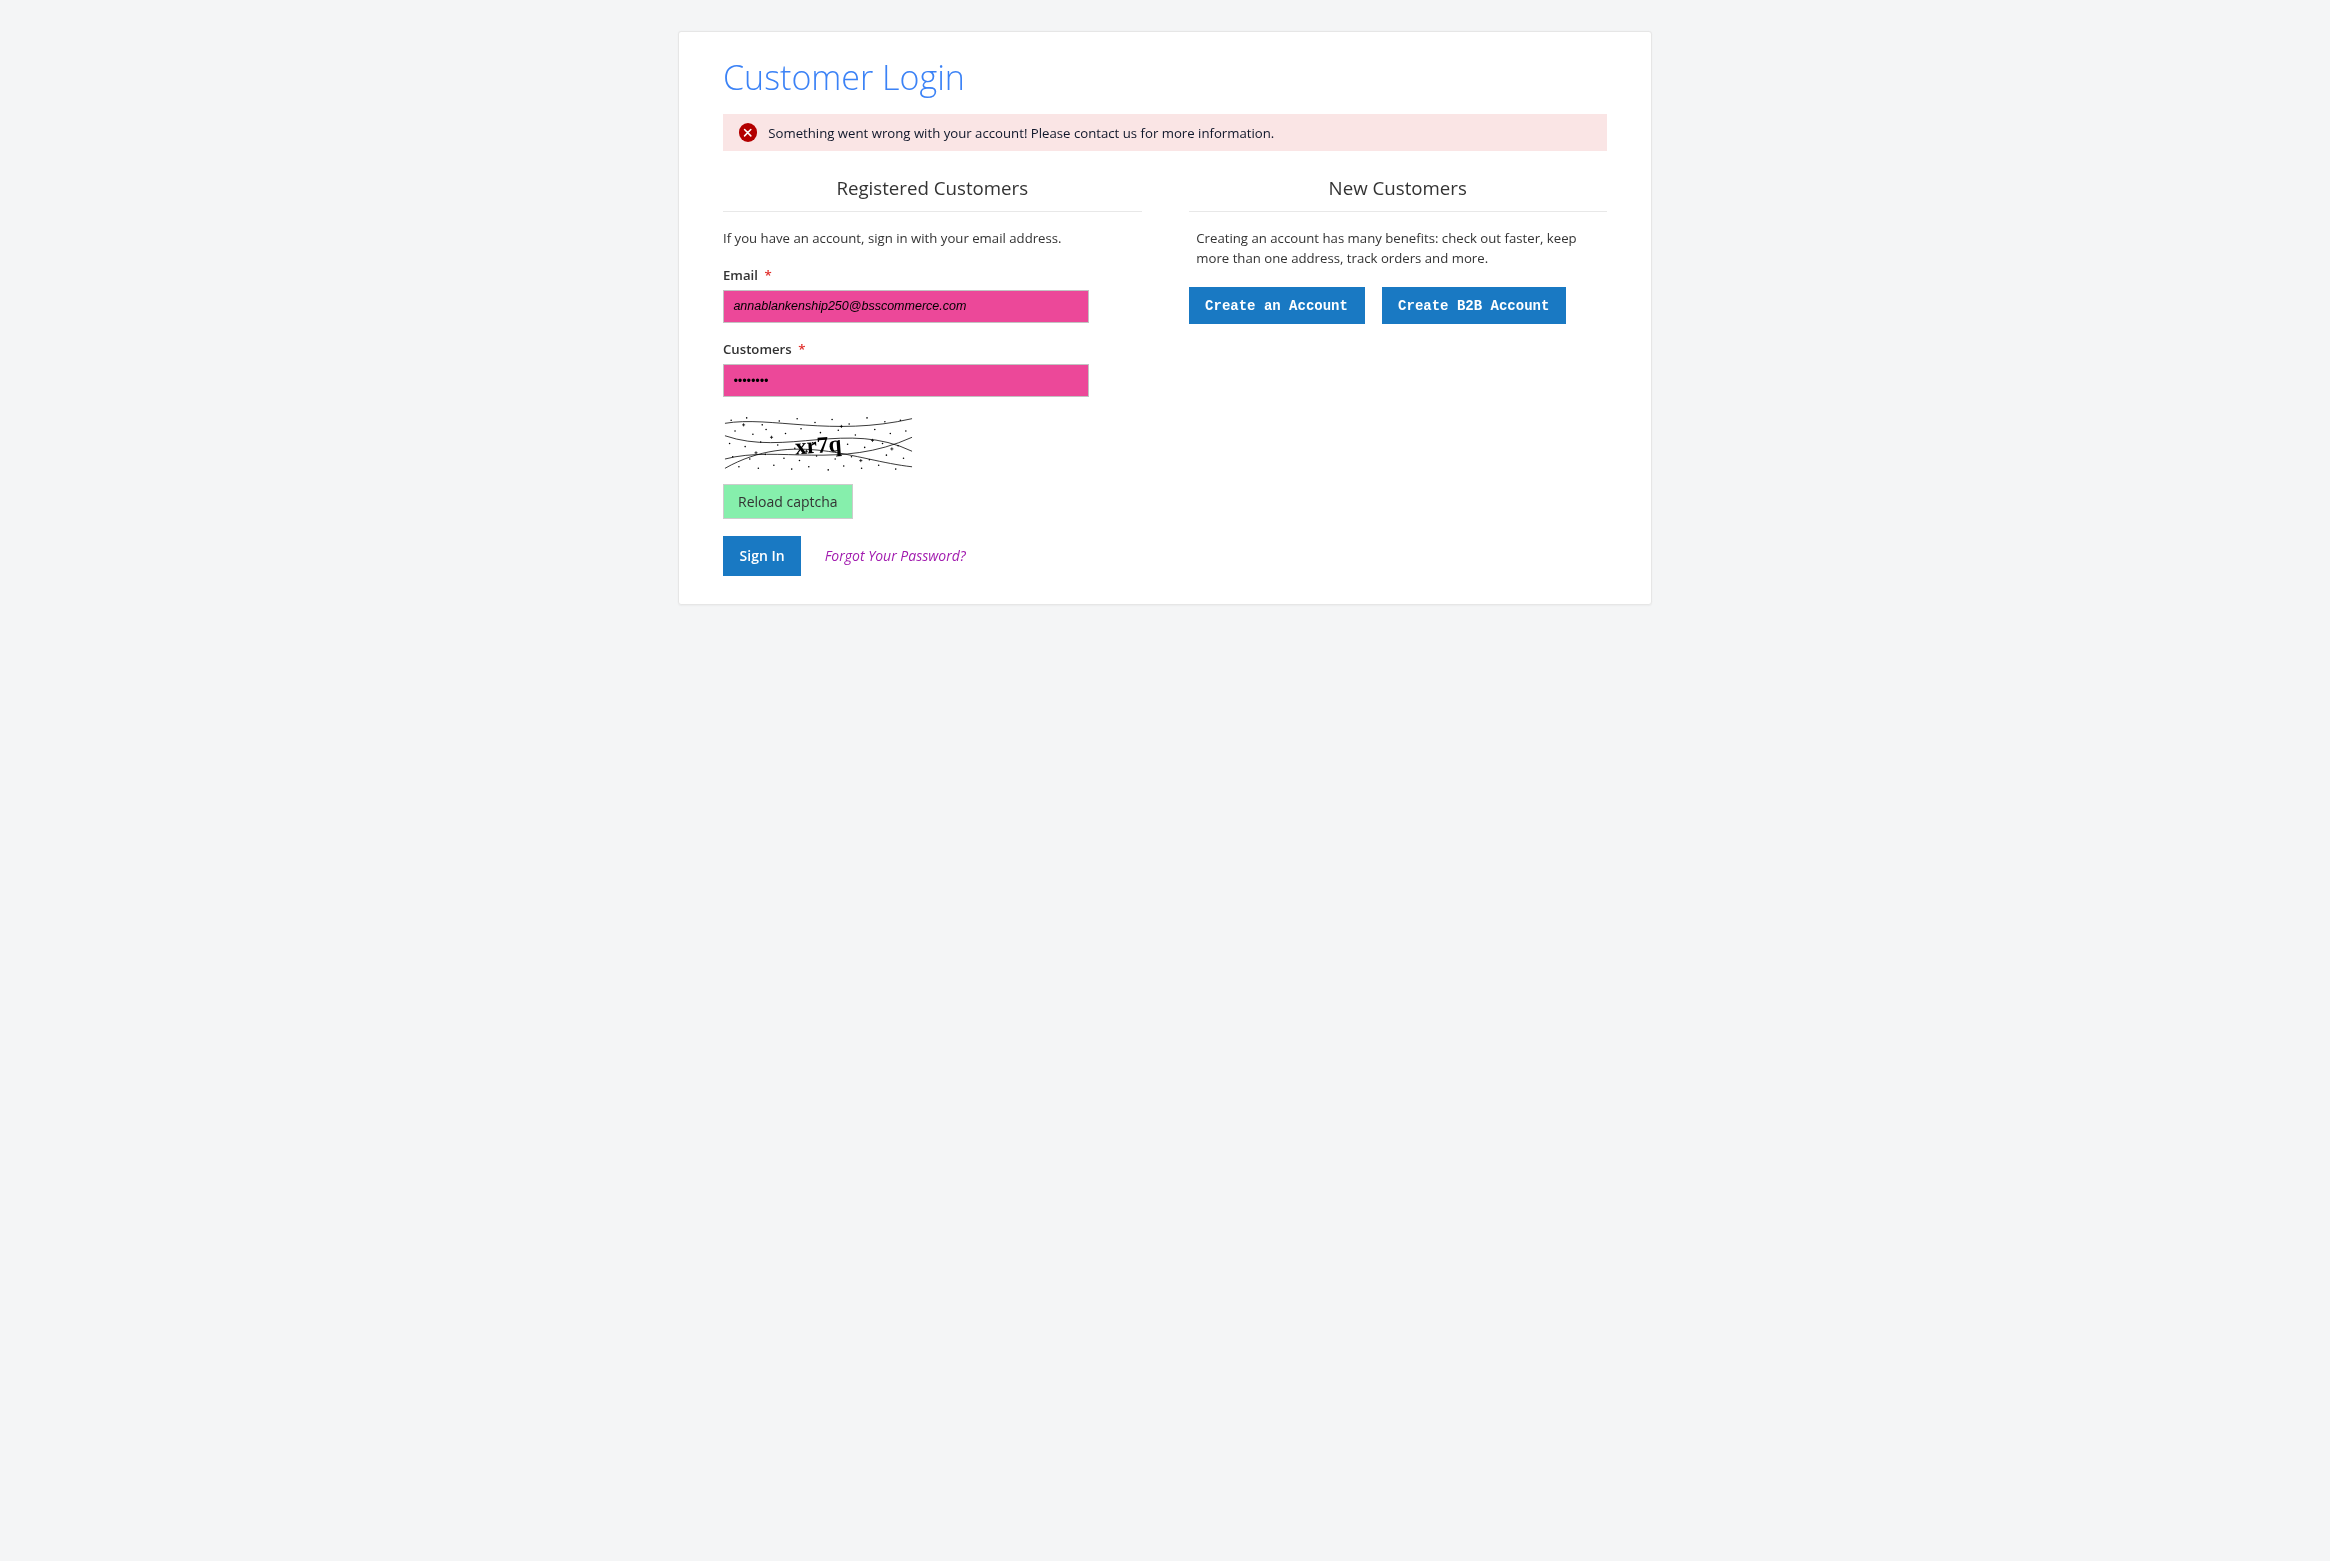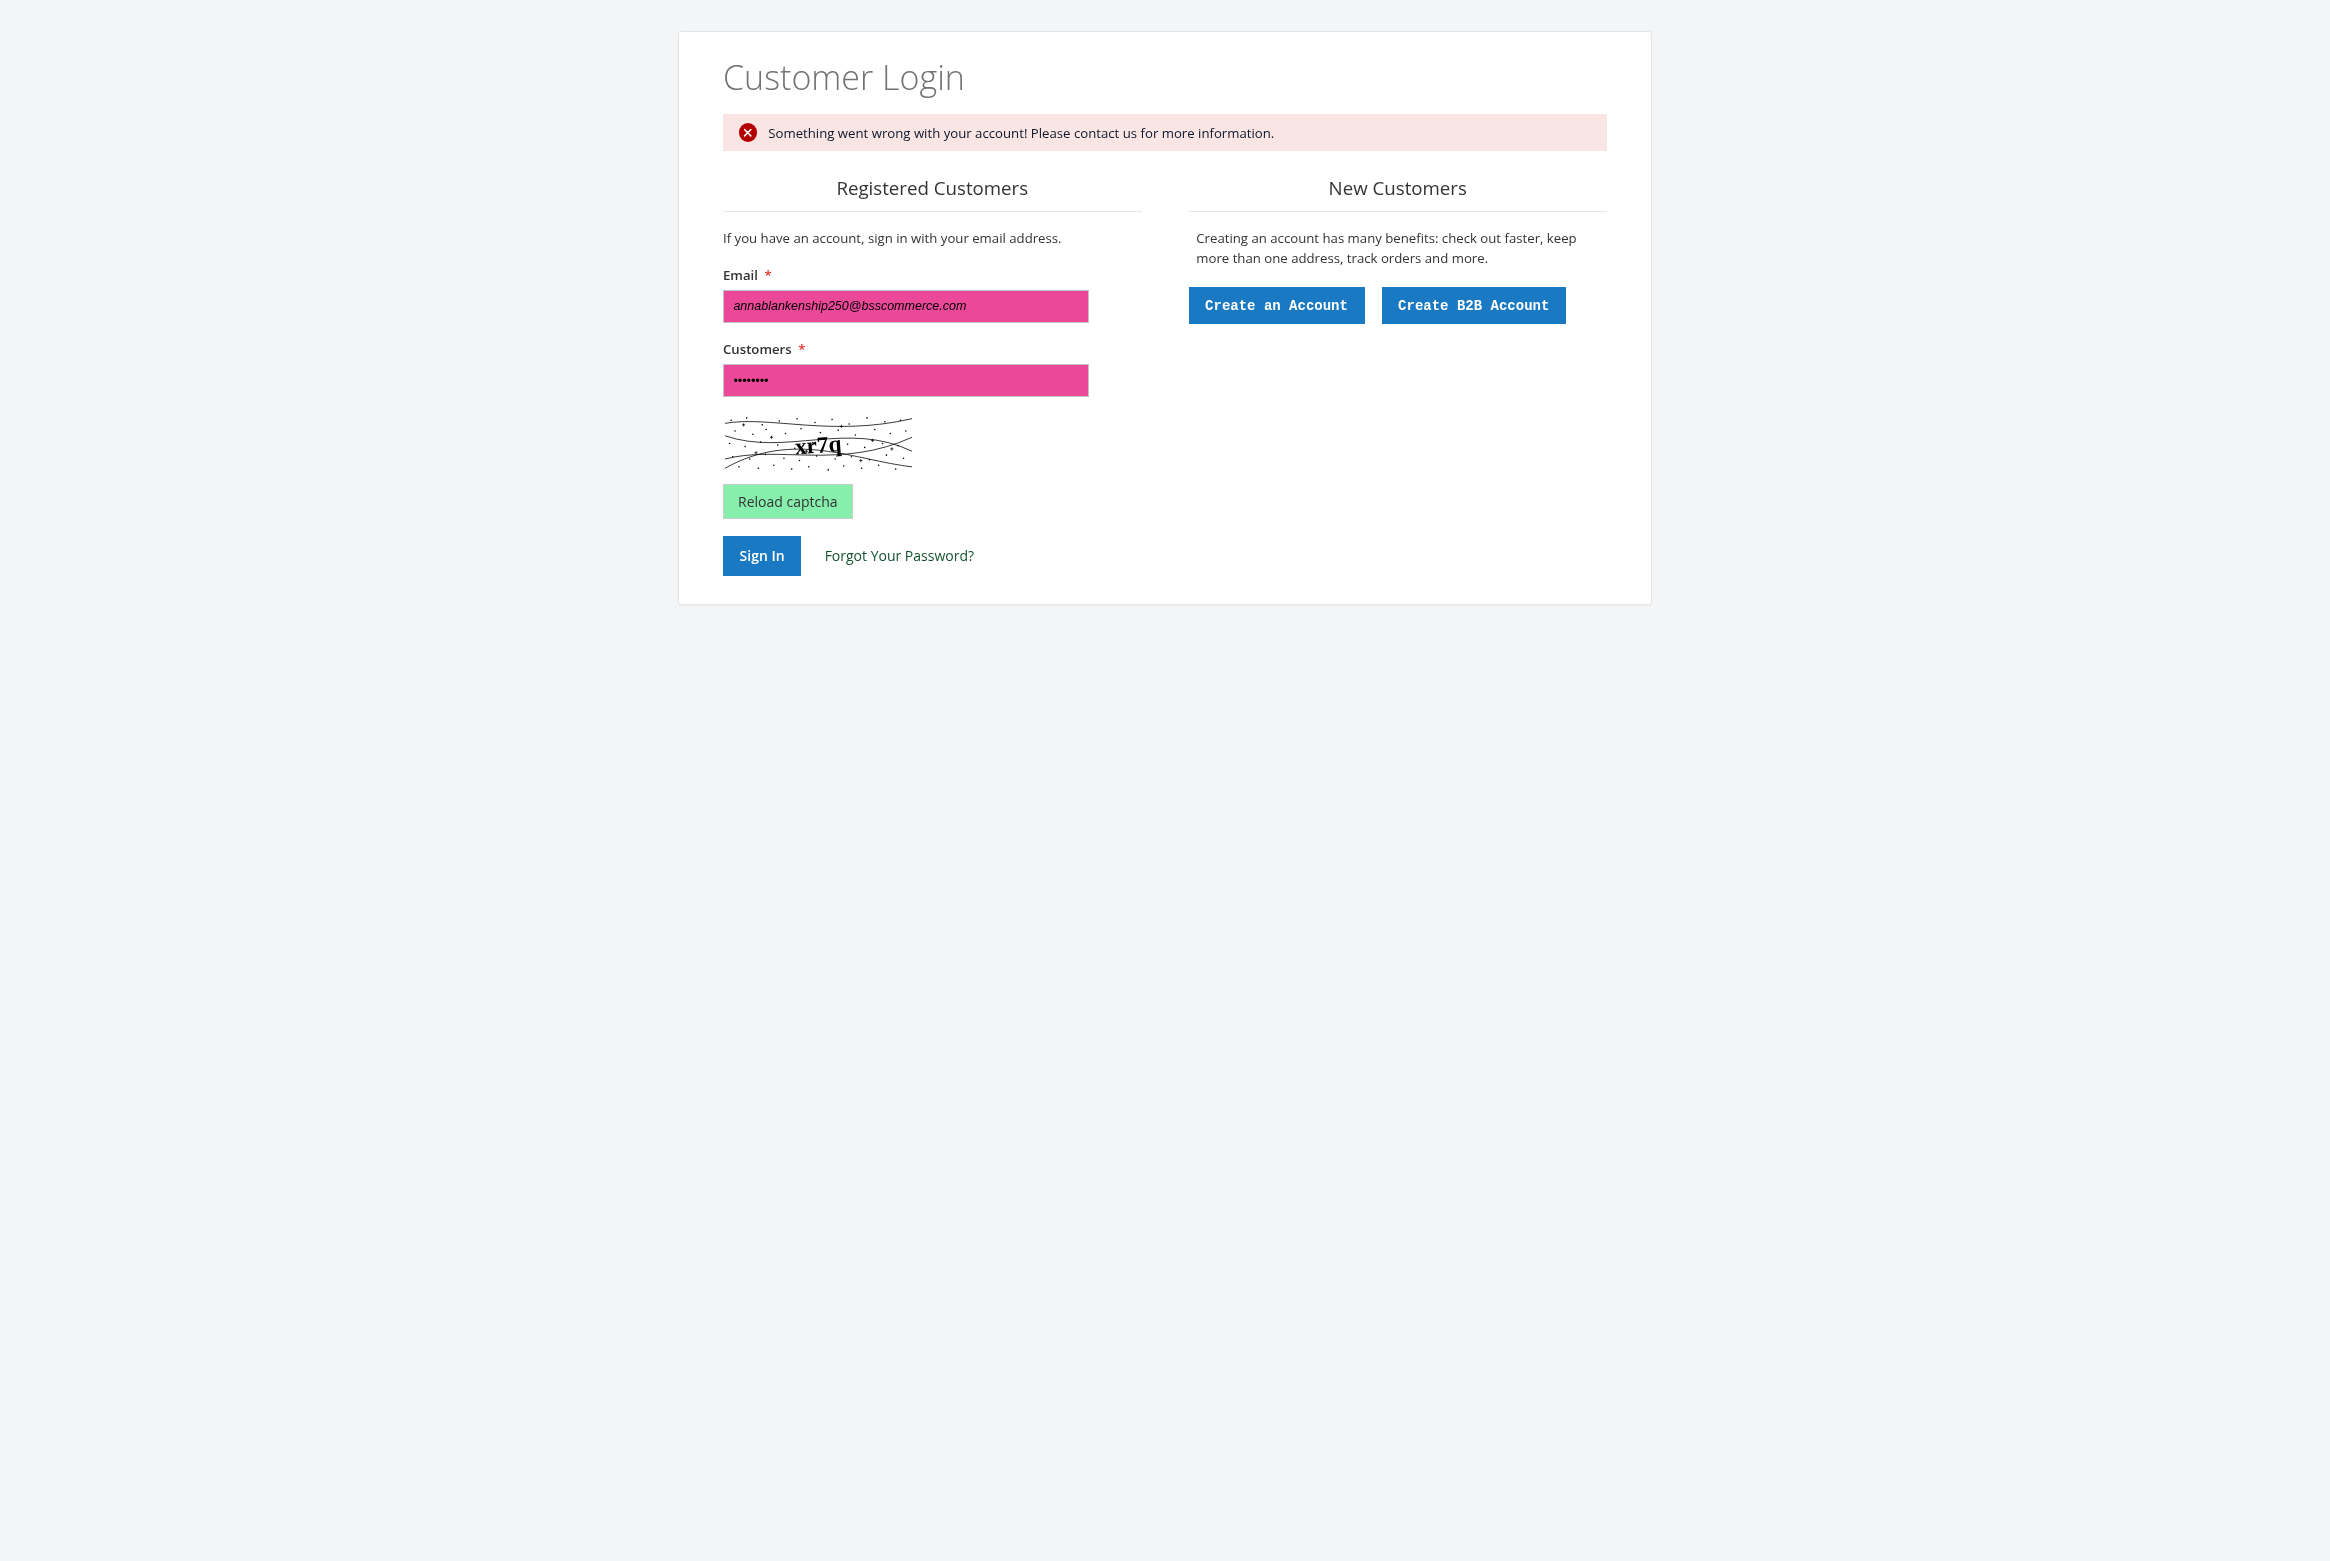--- a/index.html
+++ b/index.html
@@ -15,21 +15,21 @@
     border: 0.8px solid #e6e6e6;
     border-radius: 3.1px;
     padding: 22px 44px 28px 44px;
     max-width: 974px;
     margin: 0 auto;
     box-shadow: 0 0.8px 1.6px rgba(0,0,0,0.04);
   }
   h1.page-title {
     font-weight: 300;
     font-size: 34px;
-    color: #737373;
+    color: #3b82f6;
     margin-bottom: 14px;
   }
   .message-error {
     background: #fae5e5;
     color: #0f172a;
     padding: 9.4px 15.6px 9.4px 15.6px;
     border-radius: 0;
     display: flex;
     align-items: center;
     gap: 11px;
@@ -133,23 +133,24 @@
     font-size: 14px;
   }
 
   .actions-row {
     margin-top: 17px;
     display: flex;
     align-items: center;
     gap: 23.4px;
   }
   a.forgot {
-    color: #14532d;
+    color: #a21caf;
     text-decoration: none;
     font-size: 14px;
+    font-style: italic;
   }
   .new-actions { margin-top: 18.7px; display: flex; gap: 17px; font-family: Liberation Mono, monospace; }
 </style>
 </head>
 <body>
 
 <div class="card">
 
   <h1 class="page-title">Customer Login</h1>
 

